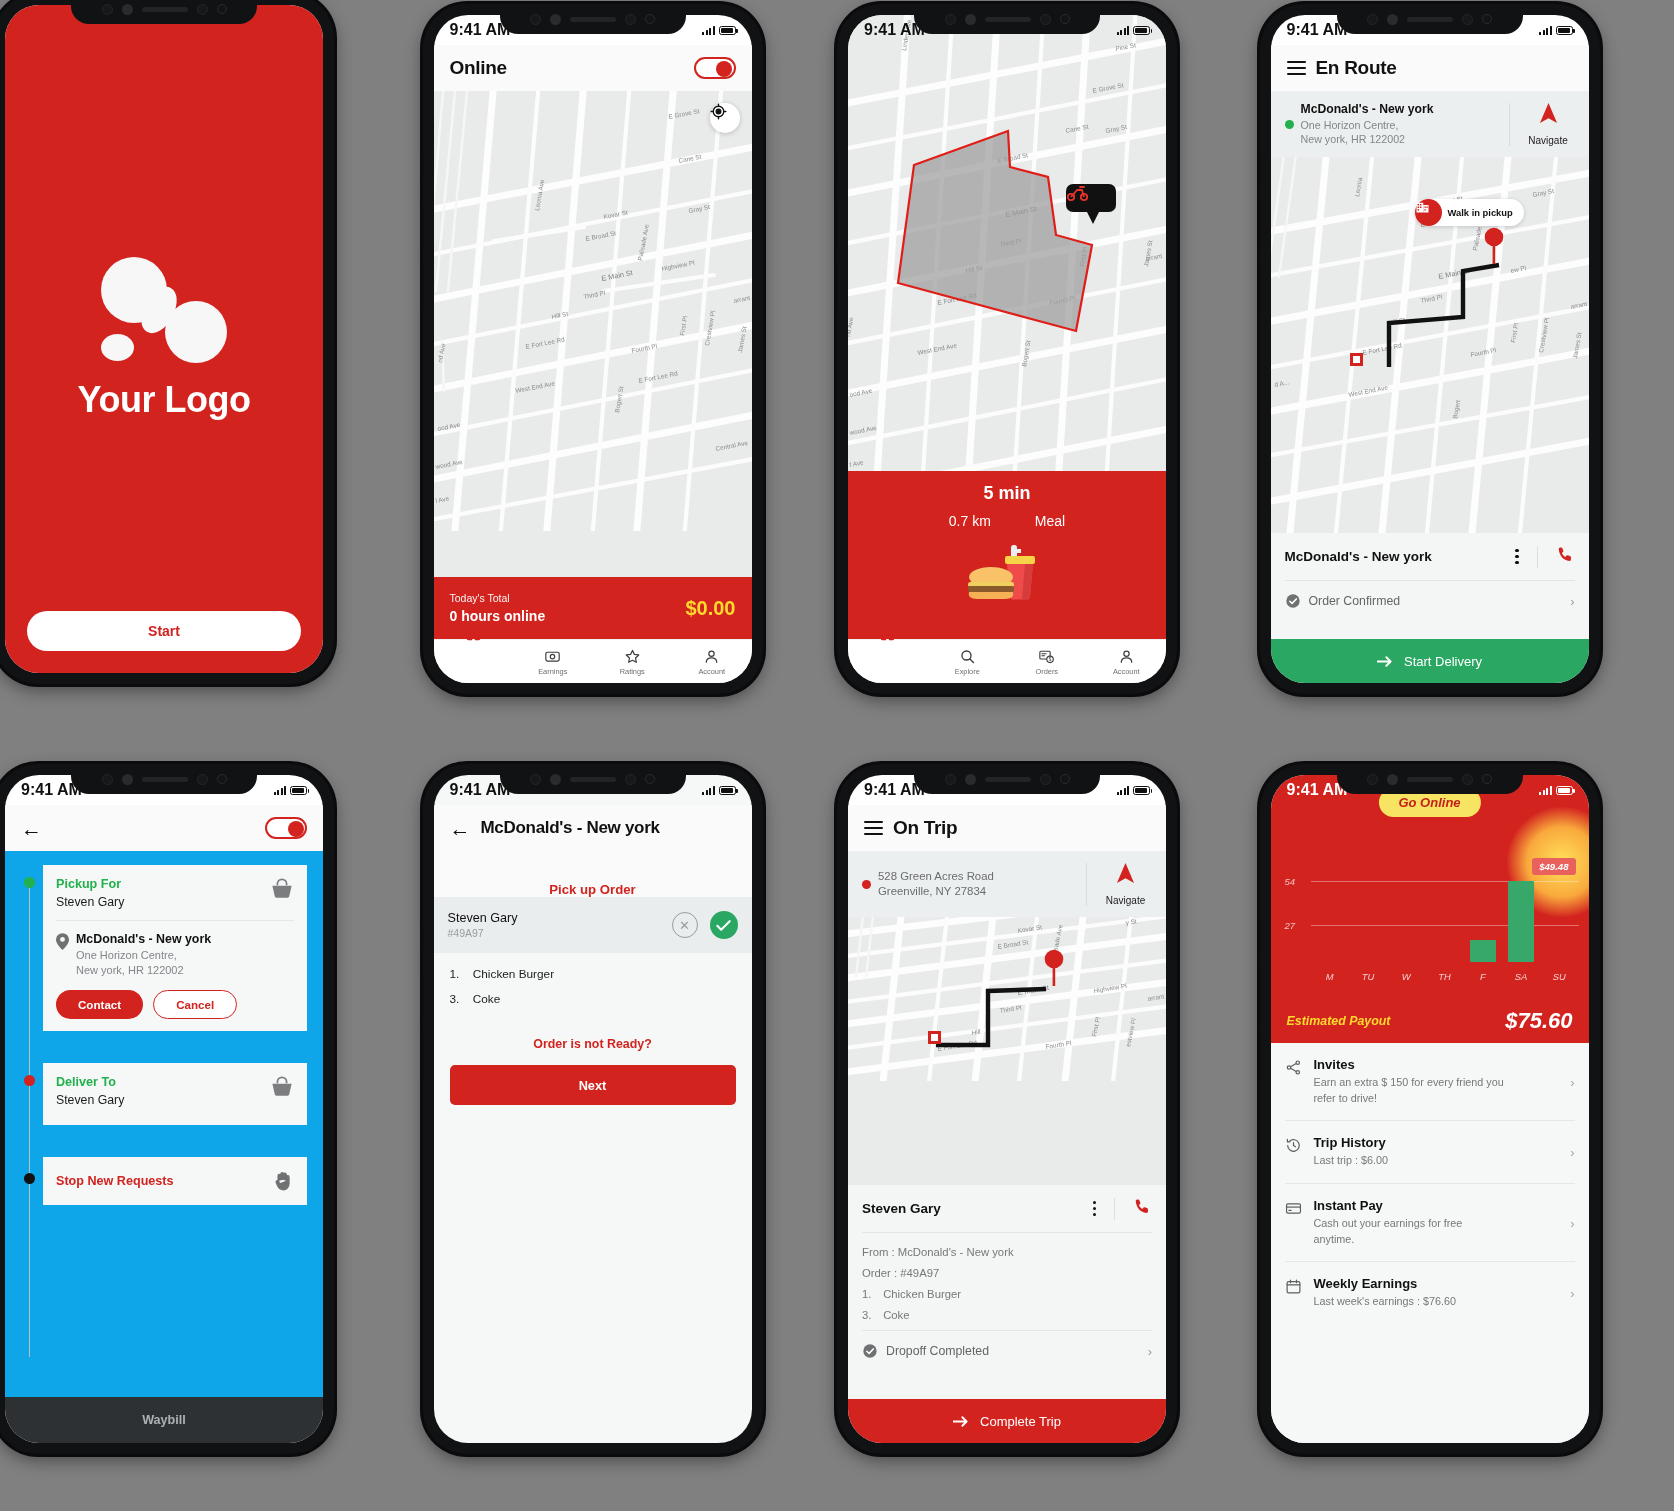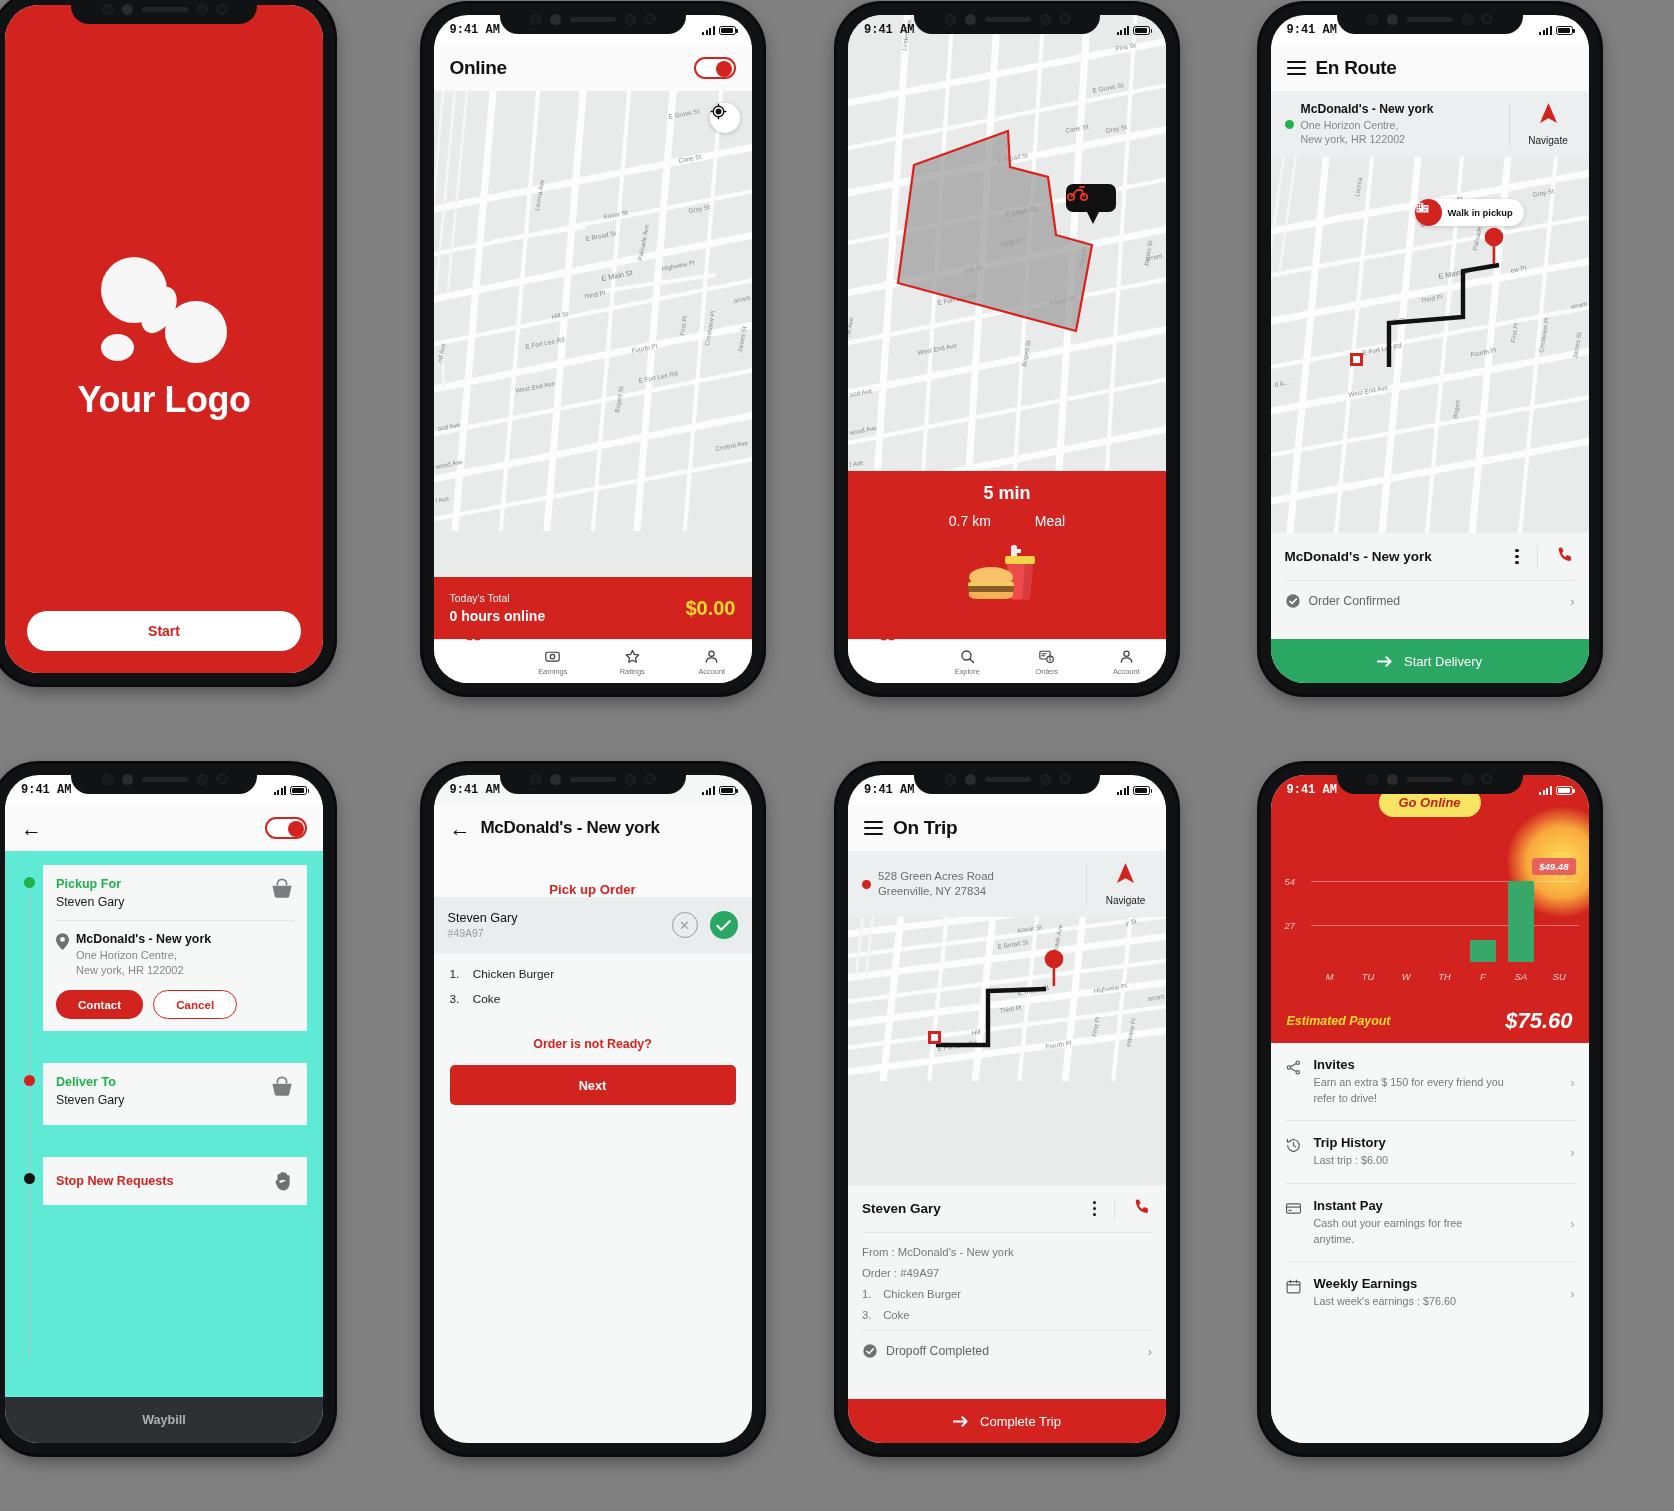--- a/index.html
+++ b/index.html
@@ -41,21 +41,21 @@
     display:flex; align-items:center; justify-content:center; gap:9px;
   }
   .nc-ring{width:11px;height:11px;border-radius:50%;background:#17181b;border:1.5px solid #26272b;}
   .nc-dot{width:11px;height:11px;border-radius:50%;background:#2a2b2f;}
   .nc-speaker{width:46px;height:5px;border-radius:3px;background:#232428;}
   .nc-ring2{width:10px;height:10px;border-radius:50%;background:#131417;border:1.2px solid #2b2c30;}
 
   .statusbar{
     position:absolute;top:0;left:0;right:0;height:30px;z-index:30;
     display:flex;align-items:center;justify-content:space-between;
-    padding:0 16px; font-size:12px; font-weight:bold; color:#111;font-family:Liberation Mono, monospace;
+    padding:0 16px; font-size:16px; font-weight:bold; color:#111;
   }
   .statusbar.light{color:#fff;}
   .sb-right{display:flex;align-items:center;gap:4px;}
   .bars{display:flex;align-items:flex-end;gap:1.5px;height:9px;}
   .bars i{display:block;width:2px;background:currentColor;border-radius:.5px;}
   .bars i:nth-child(1){height:3px}.bars i:nth-child(2){height:5px}
   .bars i:nth-child(3){height:7px}.bars i:nth-child(4){height:9px}
   .batt{width:17px;height:9px;border:1.3px solid currentColor;border-radius:2.5px;position:relative;}
   .batt:after{content:"";position:absolute;right:-3.2px;top:2.5px;width:1.6px;height:3.5px;background:currentColor;border-radius:0 1px 1px 0;}
   .batt i{position:absolute;left:1px;top:1px;bottom:1px;width:12px;background:currentColor;border-radius:1px;display:block;}
@@ -142,21 +142,21 @@
   .cta{position:absolute;left:0;right:0;bottom:0;height:44px;display:flex;align-items:center;justify-content:center;gap:10px;}
   .cta span{color:#fff;font-size:13px;font-weight:normal;}
   .cta.green{background:#2aa863;}
   .cta.redbtn{background:#d2231f;}
   .pill{position:absolute;background:#fff;border-radius:17px;height:27px;display:flex;align-items:center;
         padding-right:11px;box-shadow:0 1px 4px rgba(0,0,0,.17);}
   .pill .b{width:27px;height:27px;border-radius:50%;background:#d2231f;display:flex;align-items:center;justify-content:center;margin-right:6px;}
   .pill span{font-size:9.4px;font-weight:bold;color:#111;}
 
   
-  .wbody{position:absolute;top:76px;left:0;right:0;bottom:46px;background:#5eead4;}
+  .wbody{position:absolute;top:76px;left:0;right:0;bottom:46px;background:#0ea5e9;}
   .tl{position:absolute;left:24px;top:26px;bottom:40px;width:1px;background:#b9bec0;}
   .tld{position:absolute;left:19px;width:11px;height:11px;border-radius:50%;}
   .card{position:absolute;left:38px;right:16px;background:#f6f7f7;padding:12px 13px;}
   .card .ttl{font-size:12.6px;font-weight:bold;color:#22b14c;}
   .card .ttl.redt{color:#d2231f;}
   .card .nm{font-size:12.3px;color:#1b1b1b;margin-top:4px;}
   .card .sep{height:1px;background:#e5e7e7;margin:11px 0;}
   .card .place{font-size:12.4px;font-weight:bold;color:#111;}
   .card .addr{font-size:11px;color:#83868a;line-height:1.4;margin-top:2px;}
   .btnrow{display:flex;gap:10px;margin-top:11px;}

